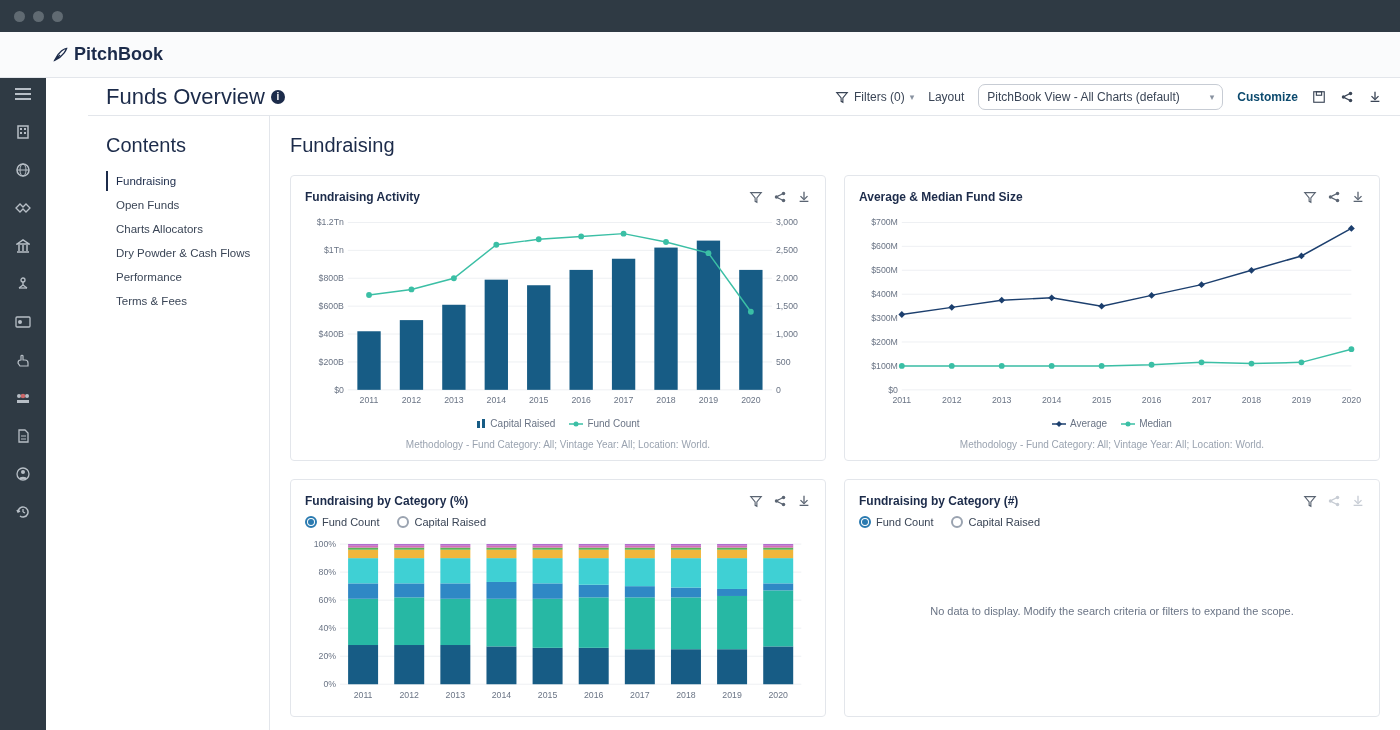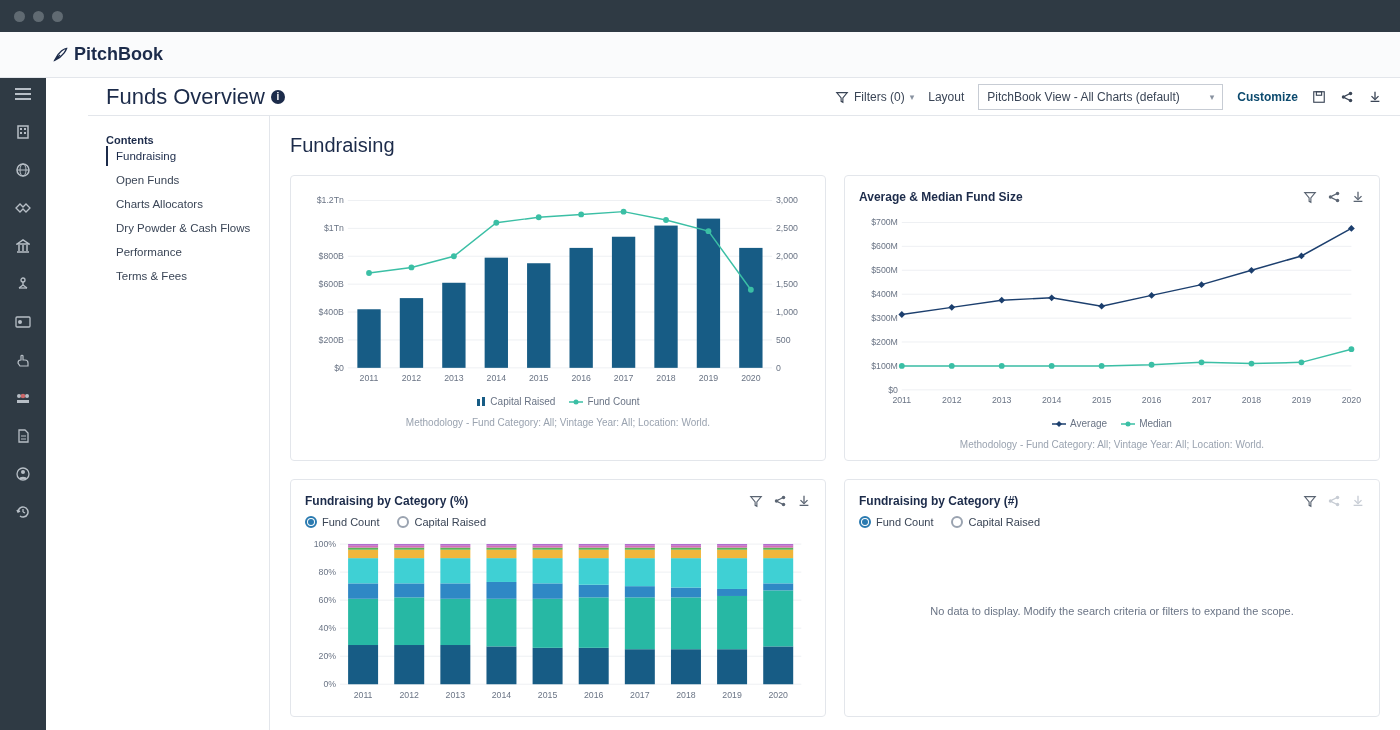--- a/index.html
+++ b/index.html
@@ -11,26 +11,26 @@
 .logo { display: flex; align-items: center; gap: 6px; font-weight: 600; color: #1c2b4a; font-size: 18px; }
 .logo-icon { width: 16px; height: 16px; }
 .search { flex: 0 0 420px; height: 28px; border: 1px solid #d8dce3; border-radius: 3px; background: #fff; display: flex; align-items: center; padding: 0 10px; color: #8892a0; font-size: 12px; justify-content: space-between; }
 .body { flex: 1; display: flex; overflow: hidden; }
 .rail { width: 46px; background: #2f3a44; display: flex; flex-direction: column; align-items: center; padding-top: 6px; gap: 18px; color: #cfd6dd; font-size: 14px; }
 .rail-item { width: 28px; height: 20px; display: flex; align-items: center; justify-content: center; opacity: 0.85; cursor: pointer; }
 .content { flex: 1; display: flex; flex-direction: column; overflow: hidden; padding-left: 42px; }
 .page-header { height: 38px; padding: 0 18px; display: flex; align-items: center; justify-content: space-between; border-bottom: 1px solid #e3e6eb; }
 .page-title { font-size: 22px; color: #1c2b4a; font-weight: 400; display: flex; align-items: center; gap: 6px; }
 .ph-actions { display: flex; align-items: center; gap: 14px; font-size: 12px; color: #3a4556; }
-.ph-select { border: 1px solid #c7ccd4; border-radius: 0; height: 26px; display: flex; align-items: center; padding: 0 8px; gap: 30px; color: #3a4556; }
+.ph-select { border: 1px solid #c7ccd4; border-radius: 7px; height: 26px; display: flex; align-items: center; padding: 0 8px; gap: 30px; color: #3a4556; }
 .link { color: #0c4a6e; cursor: pointer; font-weight: bold; }
 .icon-sm { width: 14px; height: 14px; }
 .main { flex: 1; display: flex; overflow: hidden; }
 .toc { width: 182px; border-right: 1px solid #e3e6eb; padding: 18px 0 0 18px; font-size: 13px; color: #3a4556; }
-.toc-title { font-size: 11px; font-weight: 700; color: #1c2b4a; margin-bottom: 0; }
+.toc-title { font-size: 20px; font-weight: 400; color: #1c2b4a; margin-bottom: 14px; }
 .toc-item { padding: 4px 0 4px 8px; font-size: 11.5px; color: #3a4556; cursor: pointer; border-left: 2px solid transparent; margin-bottom: 4px; }
 .toc-item.active { border-left: 2px solid #1c2b4a; color: #1c2b4a; font-weight: 500; }
 .dash { flex: 1; overflow-y: auto; padding: 18px 20px; }
 .section-title { font-size: 20px; color: #1c2b4a; font-weight: 500; margin-bottom: 18px; }
 .grid { display: grid; grid-template-columns: 1fr 1fr; gap: 18px; }
 .card { border: 1px solid #e3e6eb; border-radius: 4px; padding: 14px 14px 10px 14px; }
 .card-head { display: flex; align-items: center; justify-content: space-between; margin-bottom: 8px; }
 .card-title { font-size: 12px; font-weight: 600; color: #1c2b4a; }
 .card-actions { display: flex; gap: 10px; color: #5a6472; }
 .card-actions.disabled { color: #c7ccd4; }
@@ -210,20 +210,40 @@
               <div class="toc-item">Terms &amp; Fees</div>
             </div>
         </div>
 
         <div class="dash">
           <div class="section-title">Fundraising</div>
 
           <div class="grid">
 
             <div class="card">
+              <div class="card-head">
+                <div class="card-title">Fundraising Activity</div>
+                <div class="card-actions">
+                  <svg class="icon-sm" viewBox="0 0 16 16">
+                      <path d="M2 3 L14 3 L9 9 L9 14 L7 13 L7 9 Z" fill="none" stroke="#5a6472" stroke-width="1.3"></path>
+                    </svg>
+                  <svg class="icon-sm" viewBox="0 0 16 16">
+                      <circle cx="4" cy="8" r="2" fill="#5a6472"></circle>
+                      <circle cx="12" cy="4" r="2" fill="#5a6472"></circle>
+                      <circle cx="12" cy="12" r="2" fill="#5a6472"></circle>
+                      <line x1="5.5" y1="7" x2="10.5" y2="4.5" stroke="#5a6472" stroke-width="1.3"></line>
+                      <line x1="5.5" y1="9" x2="10.5" y2="11.5" stroke="#5a6472" stroke-width="1.3"></line>
+                    </svg>
+                  <svg class="icon-sm" viewBox="0 0 16 16">
+                      <line x1="8" y1="2" x2="8" y2="10" stroke="#5a6472" stroke-width="1.5"></line>
+                      <polyline points="4,7 8,11 12,7" fill="none" stroke="#5a6472" stroke-width="1.5"></polyline>
+                      <line x1="3" y1="13" x2="13" y2="13" stroke="#5a6472" stroke-width="1.5"></line>
+                    </svg>
+                </div>
+              </div>
               <svg class="chart" id="chart-activity" height="200" viewBox="0 0 520 200">
                   <line x1="44" y1="180" x2="480" y2="180" class="grid-line"></line>
                   <text x="40" y="183" class="axis-label" text-anchor="end">$0</text>
                   <line x1="44" y1="151.33333333333334" x2="480" y2="151.33333333333334" class="grid-line"></line>
                   <text x="40" y="154.33333333333334" class="axis-label" text-anchor="end">$200B</text>
                   <line x1="44" y1="122.66666666666667" x2="480" y2="122.66666666666667" class="grid-line"></line>
                   <text x="40" y="125.66666666666667" class="axis-label" text-anchor="end">$400B</text>
                   <line x1="44" y1="94" x2="480" y2="94" class="grid-line"></line>
                   <text x="40" y="97" class="axis-label" text-anchor="end">$600B</text>
                   <line x1="44" y1="65.33333333333334" x2="480" y2="65.33333333333334" class="grid-line"></line>

